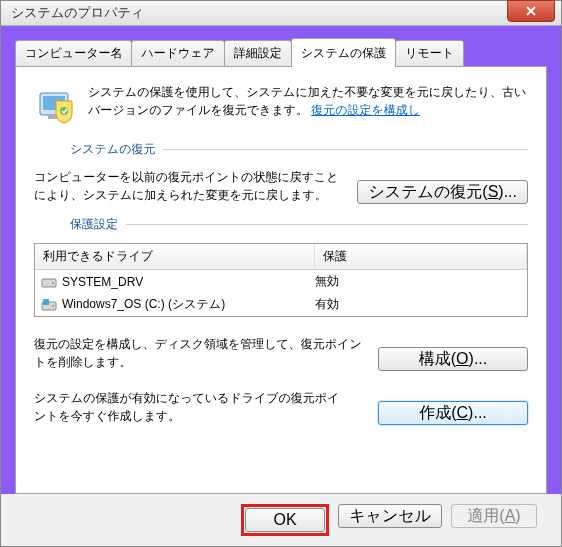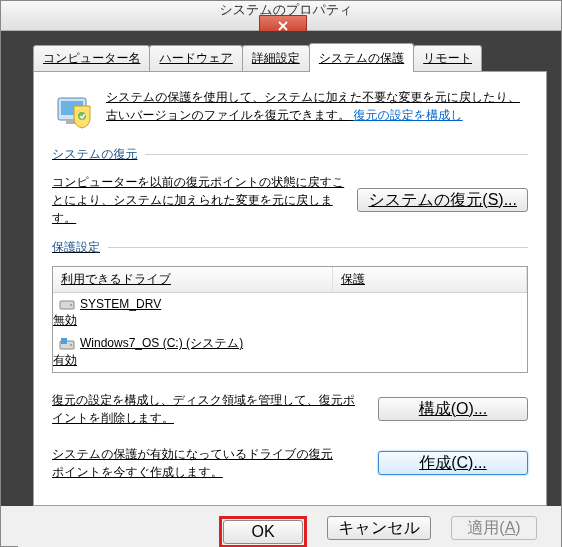--- a/index.html
+++ b/index.html
@@ -19,21 +19,20 @@
   display: flex;
   flex-direction: column;
 }
 .titlebar {
   height: 30px;
   background: linear-gradient(to bottom, #f8f8f8, #e0e0e0);
   display: flex;
   align-items: center;
   padding: 0 0 0 10px;
   border-bottom: 1px solid #b0b0b0;
-  flex-direction: column;
 }
 .titlebar .title {
   flex: 1;
   font-size: 13px;
   color: #333;
 }
 .close-btn {
   width: 48px;
   height: 22px;
   background: linear-gradient(to bottom, #e47a68, #c8402a);
@@ -42,23 +41,22 @@
   margin-right: 6px;
   margin-top: -4px;
   color: #fff;
   text-align: center;
   line-height: 18px;
   font-weight: bold;
   font-size: 14px;
 }
 .content {
   flex: 1;
-  padding: 12px 14px 0 32px;
-  background: #404040;
-  text-decoration: underline;
+  padding: 12px 14px 0 14px;
+  background: #8b5cf6;
 }
 .tabstrip {
   display: flex;
   align-items: flex-end;
   position: relative;
   z-index: 2;
 }
 .tab {
   padding: 4px 9px;
   border: 1px solid #a0a0a0;
@@ -99,31 +97,32 @@
 .shield-icon svg { width: 44px; height: 44px; }
 .intro-text { line-height: 1.5; }
 .intro-text a { color: #0066cc; text-decoration: underline; cursor: pointer; }
 .group {
   margin-bottom: 12px;
 }
 .group-title {
   display: flex;
   align-items: center;
   margin-bottom: 10px;
+  margin-left: 36px;
 }
 .group-title span { color: #1b4f8a; white-space: nowrap; }
 .group-title .line {
   flex: 1;
   height: 1px;
   background: #d0d0d0;
   margin-left: 8px;
 }
 .row {
   display: flex;
-  align-items: center;
+  align-items: flex-end;
   gap: 12px;
   margin-bottom: 6px;
 }
 .row .desc {
   flex: 1;
   line-height: 1.5;
 }
 .btn {
   display: inline-block;
   min-width: 150px;
@@ -160,32 +159,31 @@
   background: linear-gradient(to bottom, #fdfdfd, #eeeeef);
   border-bottom: 1px solid #d0d0d0;
 }
 .drive-table .header .col {
   padding: 4px 8px;
   border-right: 1px solid #e0e0e0;
 }
 .drive-table .body .trow {
   display: flex;
   padding: 3px 0;
-  flex-direction: column;
 }
 .drive-table .col1 { width: 280px; display: flex; align-items: center; gap: 5px; padding-left: 6px; }
 .drive-table .col2 { flex: 1; }
 .drive-icon {
   width: 16px; height: 16px; flex-shrink: 0;
   display: inline-block;
 }
 .footer {
   display: flex;
   justify-content: flex-end;
-  gap: 20px;
+  gap: 9px;
   padding: 10px 24px;
   background: #f0f0f0;
   margin-left: 17px;
 }
 .footer .btn { min-width: 86px; }
 .ok-wrap {
   border: 3px solid #e02020;
   padding: 1px;
   display: inline-block;
 }

